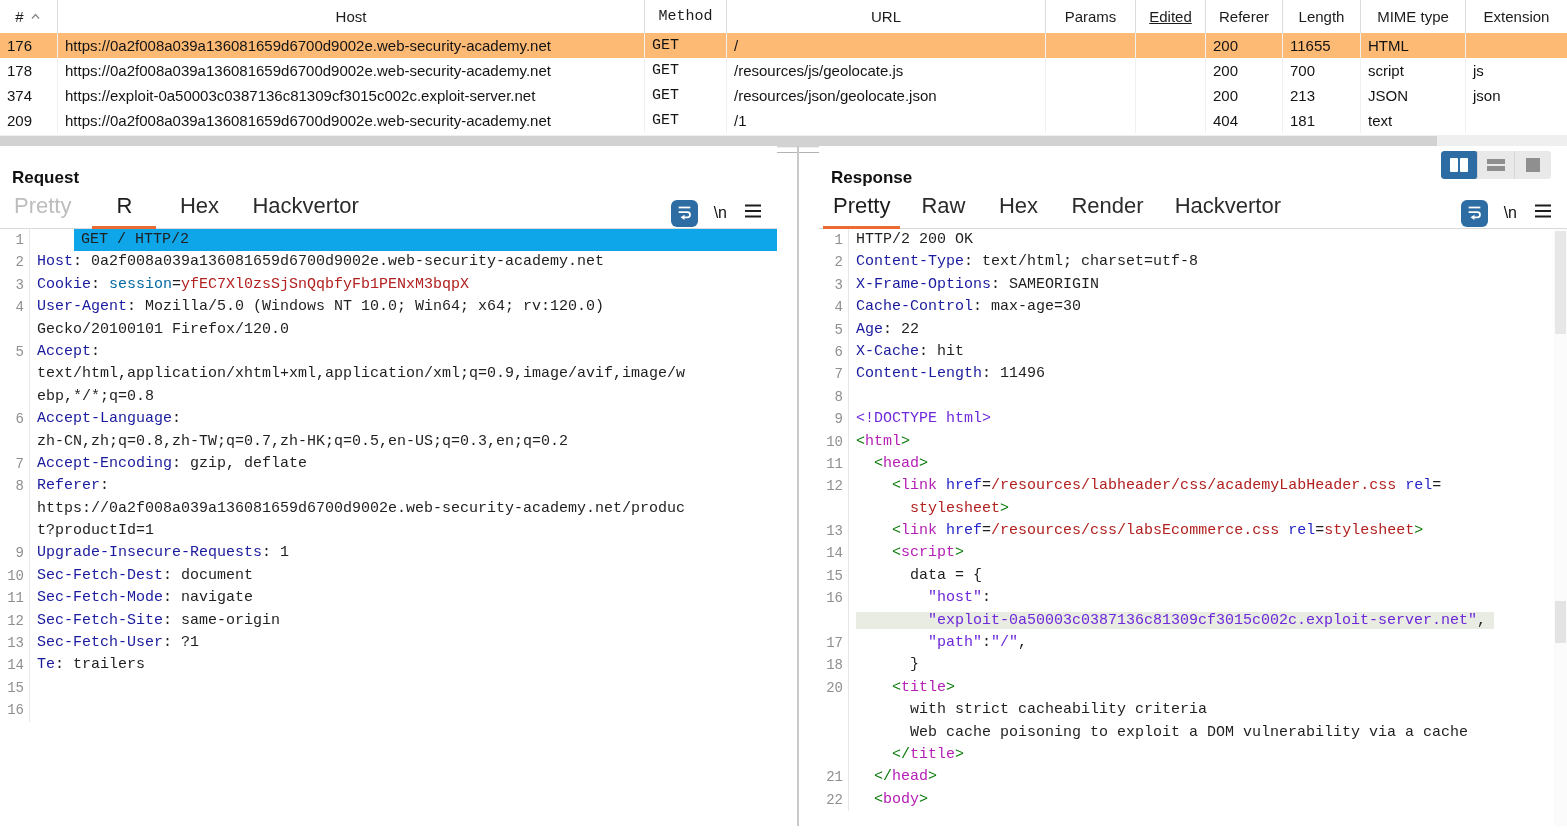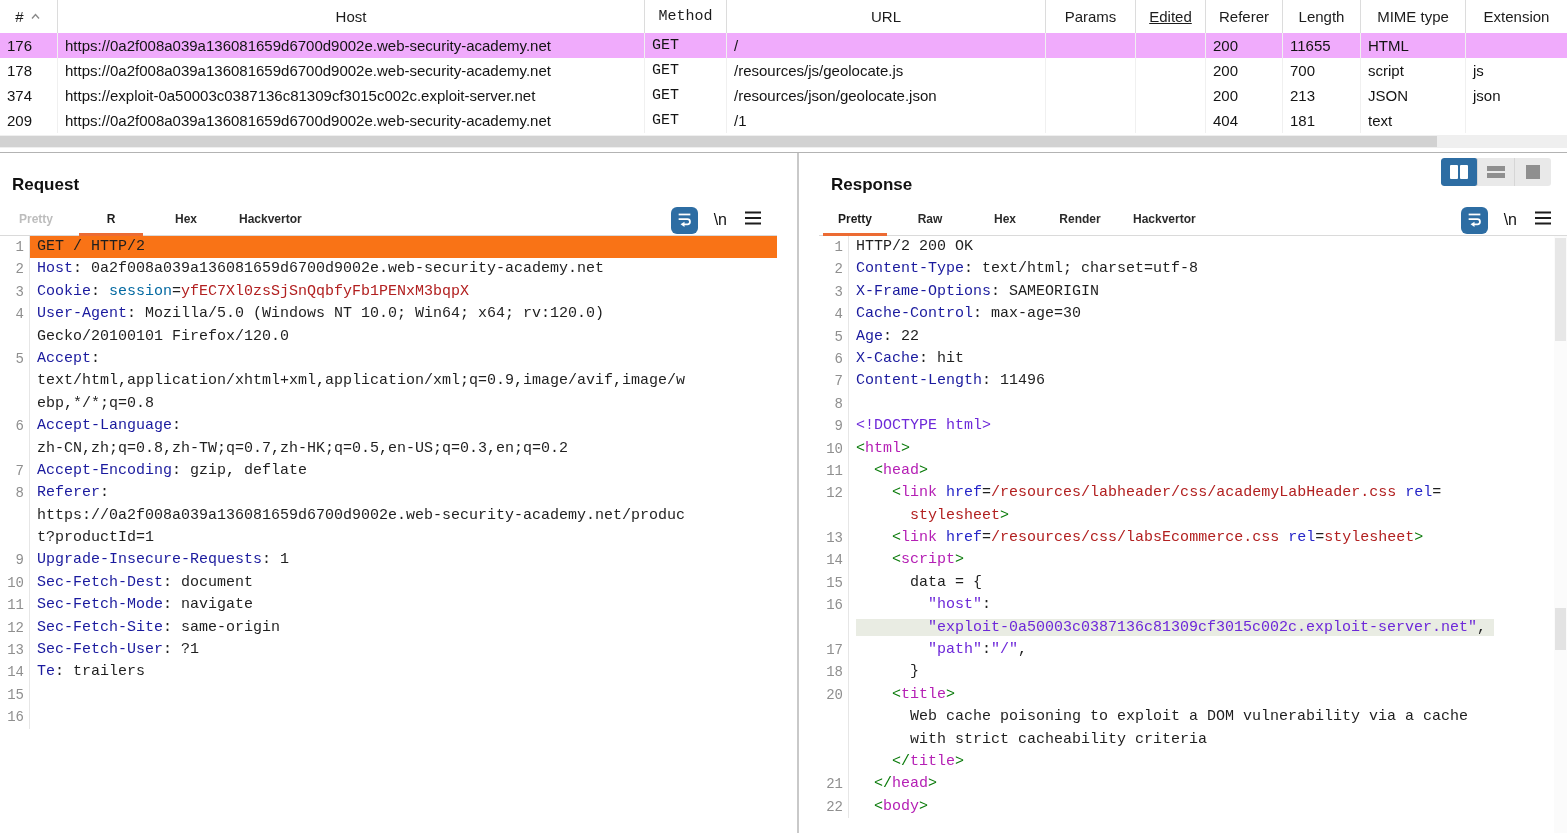--- a/index.html
+++ b/index.html
@@ -18,54 +18,53 @@
     white-space:nowrap;overflow:hidden;gap:5px;background:#ffffff;
   }
   .hdr .cell:last-child{border-right:none;}
   .rrow{height:25px;}
   .rrow .cell{
     display:flex;align-items:center;font-size:15px;color:#141414;
     padding-left:7px;box-sizing:border-box;border-right:1px solid #f0f0f0;
     white-space:nowrap;overflow:hidden;
   }
   .rrow .cell:last-child{border-right:none;}
-  .rrow.selected .cell{background:#f0abfc;}
+  .rrow.selected .cell{background:#fdba74;}
   .c0{width:58px;flex:none;}
   .c1{width:587px;flex:none;}
   .c2{width:82px;flex:none;font-family:Liberation Mono, monospace;}
   .c3{width:319px;flex:none;}
   .c4{width:90px;flex:none;}
   .c5{width:70px;flex:none;text-decoration:underline;}
   .c6{width:77px;flex:none;}
   .c7{width:78px;flex:none;}
   .c8{width:105px;flex:none;}
   .c9{width:101px;flex:none;}
   .hscroll{position:relative;height:13px;margin-top:2px;background:#efefef;}
   .hscroll .thumb{position:absolute;left:0;top:1px;height:11px;width:1437px;background:#d2d2d2;}
   .split-divider{position:absolute;top:152px;left:0;width:1567px;height:1px;background:#b3b3b3;}
 
   
-  .panels{position:absolute;top:153px;left:0;width:1567px;height:680px;display:flex;gap:20px;}
+  .panels{position:absolute;top:146px;left:0;width:1567px;height:680px;display:flex;gap:20px;}
   .panel{position:relative;background:#ffffff;box-sizing:border-box;}
   .panel.request{width:777px;flex:none;}
   .vdivider{width:2px;flex:none;background:#c9c9c9;}
   .panel.response{flex:1;}
   .ptitle{
     position:absolute;top:22px;left:12px;font-size:17px;font-weight:bold;color:#111111;
   }
   .tabrow{
     position:absolute;top:51px;left:0;right:0;height:32px;
     display:flex;align-items:flex-end;padding-left:4px;border-bottom:1px solid #dadada;
     box-sizing:border-box;
   }
   .tab{
-    font-size:12px;color:#2b2b2b;padding:4px 10px 7px 10px;margin-right:11px;
+    font-size:22px;color:#2b2b2b;padding:4px 10px 7px 10px;margin-right:11px;
     border-bottom:3px solid transparent;margin-bottom:-1px;min-width:44px;text-align:center;
     cursor:default;
-    font-weight:bold;
   }
   .tab.selected{border-bottom-color:#ec6b33;color:#1c1c1c;}
   .tab.disabled{color:#bdbdbd;}
   .toolbar{
     position:absolute;top:52px;right:14px;height:30px;display:flex;align-items:center;gap:16px;
   }
   .wrapbtn{
     width:27px;height:27px;border-radius:6px;background:#2d6da3;
     display:flex;align-items:center;justify-content:center;
   }
@@ -83,21 +82,21 @@
     position:absolute;top:83px;left:0;right:0;bottom:0;overflow:hidden;
     font-family:"Liberation Mono","DejaVu Sans Mono",monospace;
     font-size:15px;line-height:22.4px;background:#ffffff;
   }
   .line{display:flex;white-space:pre;height:22.4px;}
   .gutter{
     width:30px;flex:none;text-align:right;padding-right:5px;color:#8f8f8f;
     border-right:1px solid #e6e6e6;box-sizing:border-box;font-size:14px;
   }
   .content{flex:1;padding-left:7px;overflow:hidden;}
-  .line.caret .content{background:#f97316;}
+  .line.caret .content{background:#0ea5e9;margin-left:44px;}
   .line.sel .content .txt{background:#e9ece3;padding-right:8px;}
   .p{color:#1f1f1f;}
   .h{color:#1a1a9e;}
   .pn{color:#0369a1;}
   .pv{color:#b22020;}
   .g{color:#6d28d9;}
   .t{color:#b520b5;}
   .a{color:#2525c8;}
   .v{color:#b22020;}
   .b{color:#0a7a0a;}
@@ -296,22 +295,22 @@
         <div class="line"><div class="gutter">12</div><div class="content"><span class="txt"><span class="p">    </span><span class="b">&lt;</span><span class="t">link</span><span class="p"> </span><span class="a">href</span><span class="p">=</span><span class="v">/resources/labheader/css/academyLabHeader.css</span><span class="p"> </span><span class="a">rel</span><span class="p">=</span></span></div></div>
         <div class="line"><div class="gutter"></div><div class="content"><span class="txt"><span class="p">      </span><span class="v">stylesheet</span><span class="b">&gt;</span></span></div></div>
         <div class="line"><div class="gutter">13</div><div class="content"><span class="txt"><span class="p">    </span><span class="b">&lt;</span><span class="t">link</span><span class="p"> </span><span class="a">href</span><span class="p">=</span><span class="v">/resources/css/labsEcommerce.css</span><span class="p"> </span><span class="a">rel</span><span class="p">=</span><span class="v">stylesheet</span><span class="b">&gt;</span></span></div></div>
         <div class="line"><div class="gutter">14</div><div class="content"><span class="txt"><span class="p">    </span><span class="b">&lt;</span><span class="t">script</span><span class="b">&gt;</span></span></div></div>
         <div class="line"><div class="gutter">15</div><div class="content"><span class="txt"><span class="p">      data = {</span></span></div></div>
         <div class="line"><div class="gutter">16</div><div class="content"><span class="txt"><span class="p">        </span><span class="g">"host"</span><span class="p">:</span></span></div></div>
         <div class="line sel"><div class="gutter"></div><div class="content"><span class="txt"><span class="p">        </span><span class="g">"exploit-0a50003c0387136c81309cf3015c002c.exploit-server.net"</span><span class="p">,</span></span></div></div>
         <div class="line"><div class="gutter">17</div><div class="content"><span class="txt"><span class="p">        </span><span class="g">"path"</span><span class="p">:</span><span class="g">"/"</span><span class="p">,</span></span></div></div>
         <div class="line"><div class="gutter">18</div><div class="content"><span class="txt"><span class="p">      }</span></span></div></div>
         <div class="line"><div class="gutter">20</div><div class="content"><span class="txt"><span class="p">    </span><span class="b">&lt;</span><span class="t">title</span><span class="b">&gt;</span></span></div></div>
+        <div class="line"><div class="gutter"></div><div class="content"><span class="txt"><span class="p">      with strict cacheability criteria</span></span></div></div>
         <div class="line"><div class="gutter"></div><div class="content"><span class="txt"><span class="p">      Web cache poisoning to exploit a DOM vulnerability via a cache</span></span></div></div>
-        <div class="line"><div class="gutter"></div><div class="content"><span class="txt"><span class="p">      with strict cacheability criteria</span></span></div></div>
         <div class="line"><div class="gutter"></div><div class="content"><span class="txt"><span class="p">    </span><span class="b">&lt;/</span><span class="t">title</span><span class="b">&gt;</span></span></div></div>
         <div class="line"><div class="gutter">21</div><div class="content"><span class="txt"><span class="p">  </span><span class="b">&lt;/</span><span class="t">head</span><span class="b">&gt;</span></span></div></div>
         <div class="line"><div class="gutter">22</div><div class="content"><span class="txt"><span class="p">  </span><span class="b">&lt;</span><span class="t">body</span><span class="b">&gt;</span></span></div></div>
         <div class="vscroll">
         <div class="vthumb"></div>
         <div class="vmark"></div>
       </div>
       </div>
   </div>
 

